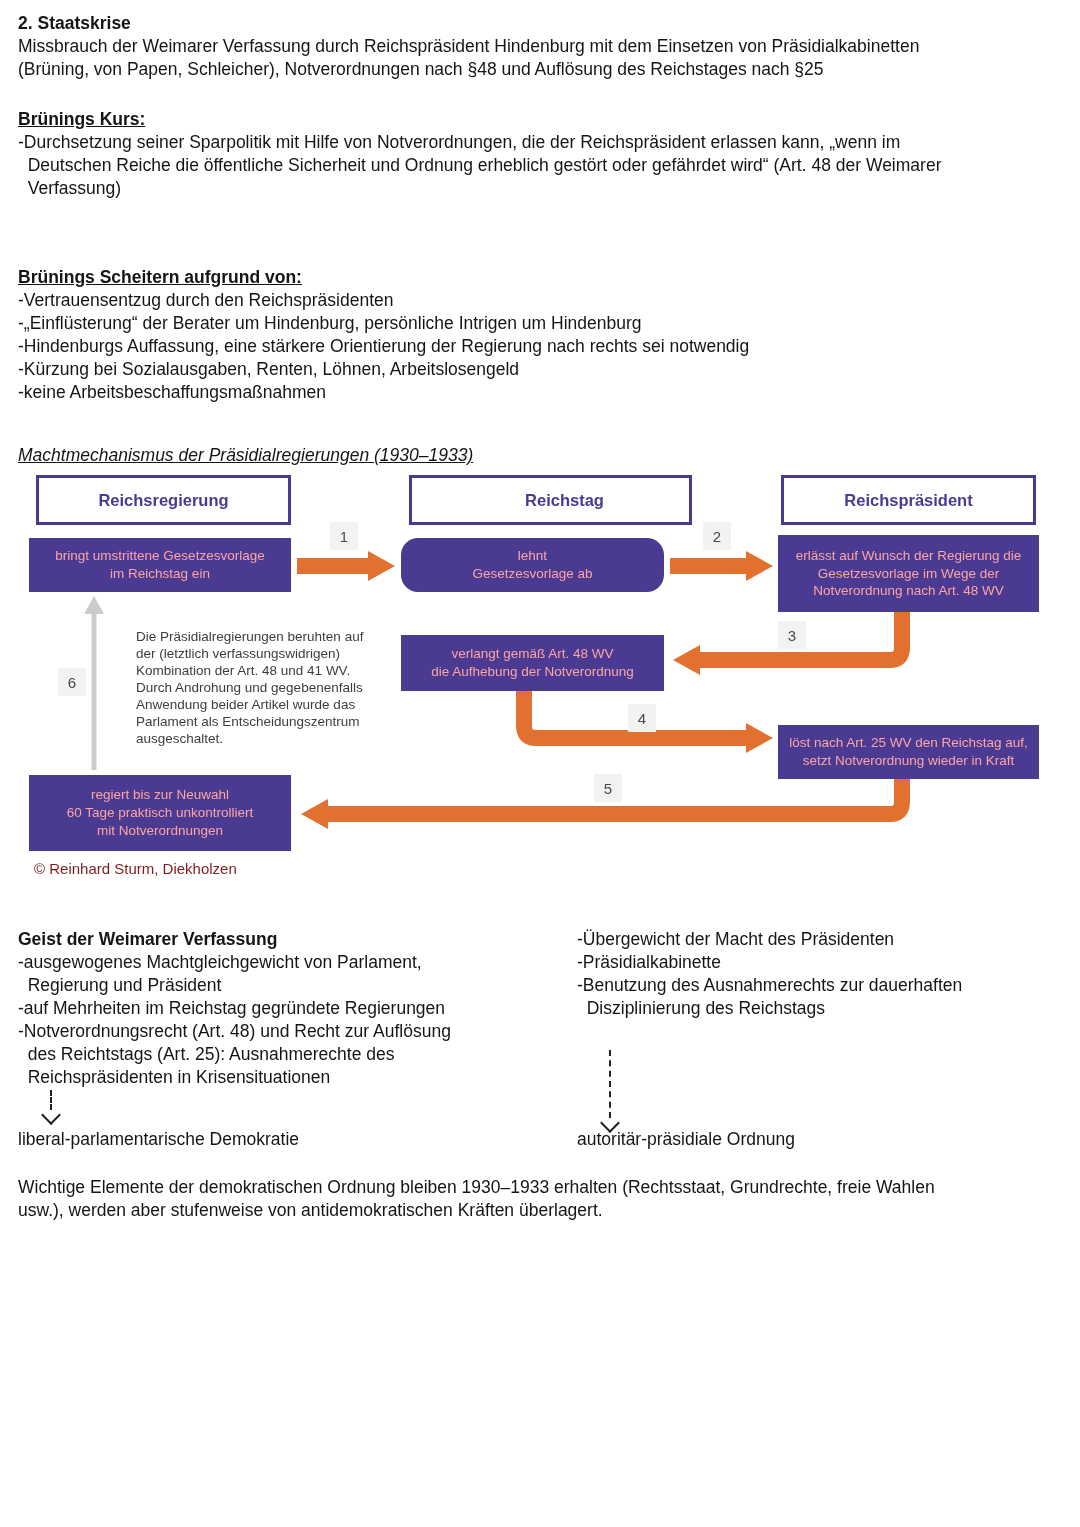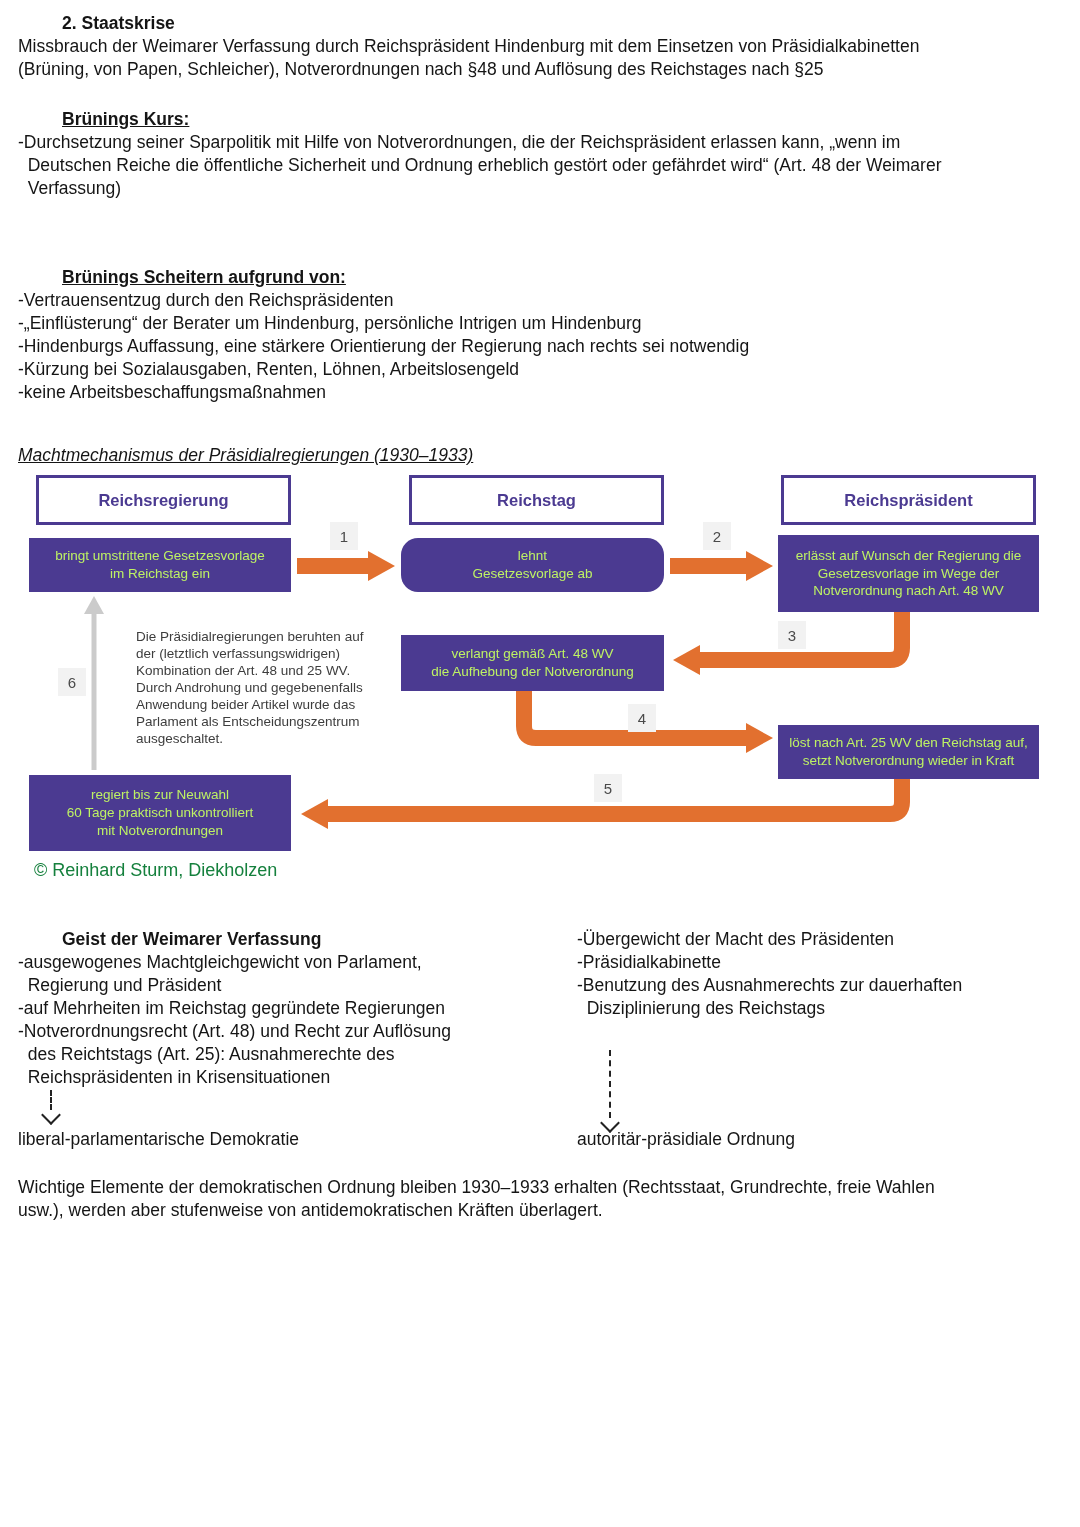--- a/index.html
+++ b/index.html
@@ -1,34 +1,34 @@
 <!DOCTYPE html>
 <html><head>
 <meta charset="utf-8">
 <style>
   html,body{margin:0;padding:0;background:#ffffff;}
   .page{position:relative;width:1080px;height:1527px;background:#ffffff;overflow:hidden;
         font-family:"Liberation Sans",sans-serif;color:#151515;}
   .sec{position:absolute;left:18px;right:14px;font-size:17.5px;line-height:23px;}
   .preline{white-space:pre-line;}
-  .b{font-weight:bold;margin-left:44px;}
+  .b{font-weight:bold;}
   .u{text-decoration:underline;}
   .i{font-style:italic;}
 
   
   .diagram{position:absolute;left:0;top:468px;width:1080px;height:420px;margin-left:16px;}
   .arrow-svg{position:absolute;left:0;top:0;}
   .hdr{position:absolute;background:#ffffff;border:3px solid #4b3a91;color:#4b3a91;
        font-weight:bold;font-size:16.5px;display:flex;align-items:center;justify-content:center;}
-  .pbox{position:absolute;background:#4b3a91;color:#bef264;font-size:13.5px;line-height:1.32;
+  .pbox{position:absolute;background:#4b3a91;color:#fca5a5;font-size:13.5px;line-height:1.32;
         display:flex;align-items:center;justify-content:center;text-align:center;white-space:pre-line;}
   .step{position:absolute;width:28px;height:28px;background:#f2f2f2;color:#4a4a4a;font-size:15px;
         display:flex;align-items:center;justify-content:center;}
   .dnote{position:absolute;color:#3d3d3d;font-size:13.5px;line-height:17px;white-space:pre-line;}
-  .credit{position:absolute;color:#15803d;font-size:18px;text-align:center;}
+  .credit{position:absolute;color:#7f1d1d;font-size:15px;text-align:center;}
 
   
   .col-left{position:absolute;left:18px;top:928px;width:548px;font-size:17.5px;line-height:23px;}
   .col-right{position:absolute;left:577px;top:928px;width:488px;font-size:17.5px;line-height:23px;}
   .dash-line{position:absolute;width:0;border-left:2.5px dashed #222;}
   .chevron{position:absolute;width:12px;height:12px;border-right:2.5px solid #222;
            border-bottom:2.5px solid #222;transform:rotate(45deg);}
   .result{position:absolute;top:1128px;font-size:17.5px;line-height:23px;}
   .footer{position:absolute;left:18px;top:1176px;right:14px;font-size:17.5px;line-height:23px;}
 </style>
@@ -92,21 +92,21 @@
         <polygon points="312,331 312,361 285,346" fill="#e2702f"></polygon>
       </g>
 
       <g>
         <path d="M78 302 V146" stroke="#cbcbcb" stroke-width="5" fill="none"></path>
         <polygon points="68,146 88,146 78,128" fill="#cbcbcb"></polygon>
       </g>
     </svg>
 
     <div class="hdr" style="left:20px;top:7px;width:249px;height:44px;">Reichsregierung</div>
-    <div class="hdr" style="left:393px;top:7px;width:249px;height:44px;">Reichstag</div>
+    <div class="hdr" style="left:393px;top:7px;width:249px;height:44px;padding-left:28px;">Reichstag</div>
     <div class="hdr" style="left:765px;top:7px;width:249px;height:44px;">Reichspräsident</div>
 
     <div class="pbox" style="left:13px;top:70px;width:262px;height:54px;">bringt umstrittene Gesetzesvorlage
 im Reichstag ein</div>
     <div class="pbox" style="left:385px;top:70px;width:263px;height:54px;border-radius:17px;">lehnt
 Gesetzesvorlage ab</div>
     <div class="pbox" style="left:762px;top:67px;width:261px;height:77px;">erlässt auf Wunsch der Regierung die
 Gesetzesvorlage im Wege der
 Notverordnung nach Art. 48 WV</div>
     <div class="pbox" style="left:385px;top:167px;width:263px;height:56px;">verlangt gemäß Art. 48 WV
@@ -119,21 +119,21 @@
 
     <div class="step" style="left:314px;top:54px;">1</div>
     <div class="step" style="left:687px;top:54px;">2</div>
     <div class="step" style="left:762px;top:153px;">3</div>
     <div class="step" style="left:612px;top:236px;">4</div>
     <div class="step" style="left:578px;top:306px;">5</div>
     <div class="step" style="left:42px;top:200px;">6</div>
 
     <div class="dnote" style="left:120px;top:160px;width:245px;">Die Präsidialregierungen beruhten auf
 der (letztlich verfassungswidrigen)
-Kombination der Art. 48 und 25 WV.
+Kombination der Art. 48 und 41 WV.
 Durch Androhung und gegebenenfalls
 Anwendung beider Artikel wurde das
 Parlament als Entscheidungszentrum
 ausgeschaltet.</div>
 
     <div class="credit" style="left:18px;top:392px;">© Reinhard Sturm, Diekholzen</div>
   </div>
 
   <div class="col-left">
     <div class="b">Geist der Weimarer Verfassung</div>

